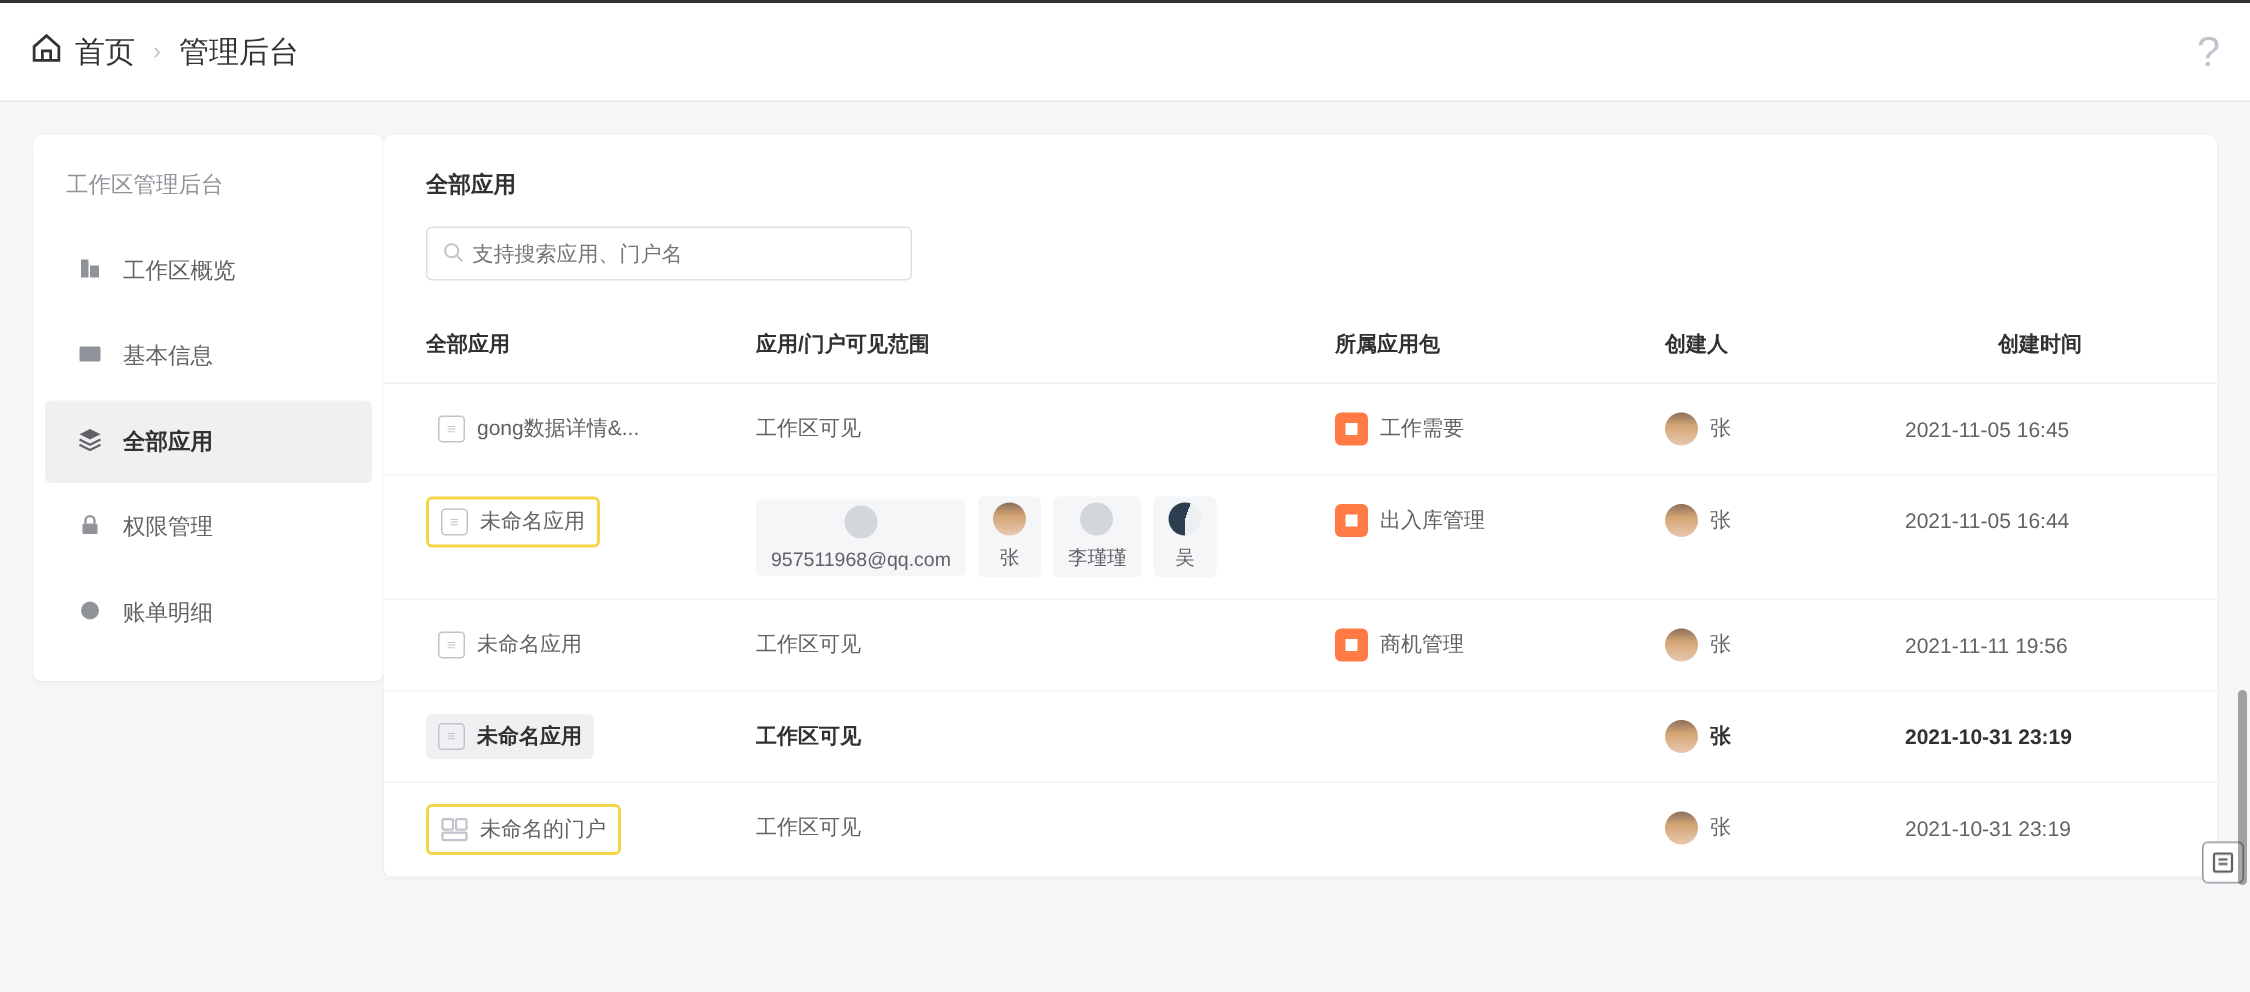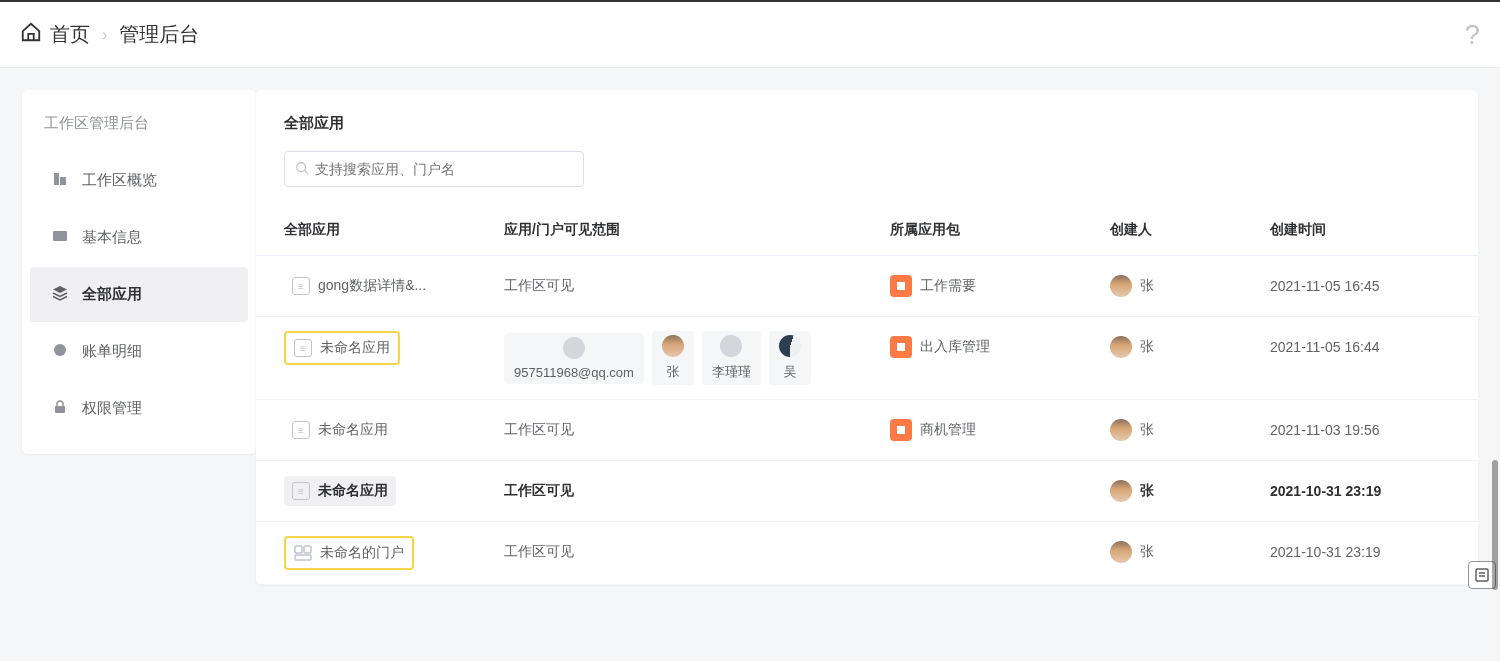--- a/index.html
+++ b/index.html
@@ -17,29 +17,29 @@
     .sidebar { width: 234px; background: #fff; border-radius: 6px; padding: 16px 0; box-shadow: 0 1px 3px rgba(0,0,0,0.05); }
     .sidebar-title { padding: 8px 22px 18px; color: #909399; font-size: 15px; }
     .sidebar-item { display: flex; align-items: flex-start; gap: 14px; padding: 18px 22px; color: #606266; font-size: 15px; cursor: pointer; margin: 2px 8px; border-radius: 4px; }
     .sidebar-item.active { background: #f0f0f2; color: #303133; font-weight: 600; }
     .sidebar-icon { width: 16px; height: 16px; display: inline-flex; align-items: center; justify-content: center; color: #909399; }
     .sidebar-item.active .sidebar-icon { color: #606266; }
     
     .main { flex: 1; background: #fff; border-radius: 6px; box-shadow: 0 1px 3px rgba(0,0,0,0.05); padding: 0; min-width: 0; }
     .main-title { padding: 24px 28px 18px; font-size: 15px; font-weight: 600; color: #303133; }
     .search-wrap { padding: 0 28px 18px; }
-    .search-box { width: 300px; border: 1px solid #dcdfe6; border-radius: 4px; height: 36px; display: flex; align-items: center; padding: 0 10px; gap: 6px; color: #c0c4cc; }
+    .search-box { width: 324px; border: 1px solid #dcdfe6; border-radius: 4px; height: 36px; display: flex; align-items: center; padding: 0 10px; gap: 6px; color: #c0c4cc; }
     .search-input { border: none; outline: none; flex: 1; font-size: 14px; }
     
     .table-header { display: flex; padding: 16px 28px; font-weight: 600; color: #303133; font-size: 14px; border-bottom: 1px solid #ebeef5; }
     .col-name { width: 220px; flex-shrink: 0; }
     .col-visibility { flex: 1; min-width: 380px; }
     .col-package { width: 220px; flex-shrink: 0; }
     .col-creator { width: 160px; flex-shrink: 0; }
-    .col-time { width: 180px; flex-shrink: 0; }
+    .col-time { width: 180px; flex-shrink: 0; text-align: center; }
     
     .table-row { display: flex; padding: 14px 28px; align-items: flex-start; border-bottom: 1px solid #f2f3f5; font-size: 14px; color: #606266; }
     .table-row .col-name, .table-row .col-package, .table-row .col-creator, .table-row .col-time { display: flex; align-items: center; min-height: 32px; }
     .table-row .col-visibility { display: flex; align-items: center; min-height: 32px; }
     
     .app-name-box { display: inline-flex; align-items: center; gap: 8px; padding: 6px 8px; border-radius: 4px; }
     .app-name-box.highlighted { border: 2px solid #f5d547; }
     .app-name-box.selected { background: #f0f0f2; font-weight: 600; color: #303133; }
     .app-icon { width: 18px; height: 18px; border: 1.5px solid #c0c4cc; border-radius: 3px; display: inline-flex; align-items: center; justify-content: center; font-size: 10px; color: #c0c4cc; flex-shrink: 0; }
     .portal-icon { width: 18px; height: 18px; display: inline-flex; align-items: center; justify-content: center; color: #c0c4cc; flex-shrink: 0; }
@@ -111,34 +111,34 @@
             <path d="M1 8 L8 11.5 L15 8" fill="none" stroke="currentColor" stroke-width="1.5"></path>
             <path d="M1 11.5 L8 15 L15 11.5" fill="none" stroke="currentColor" stroke-width="1.5"></path>
           </svg>
       </span>
       <span>全部应用</span>
     </div>
 
     <div class="sidebar-item">
       <span class="sidebar-icon">
         <svg width="16" height="16" viewBox="0 0 16 16" fill="currentColor">
-            <circle cx="8" cy="8" r="6"></circle>
-          </svg>
-      </span>
-      <span>账单明细</span>
-    </div>
-
-    <div class="sidebar-item">
-      <span class="sidebar-icon">
-        <svg width="16" height="16" viewBox="0 0 16 16" fill="currentColor">
             <rect x="3" y="7" width="10" height="7" rx="1"></rect>
             <path d="M5 7 V5 a3 3 0 0 1 6 0 V7" fill="none" stroke="currentColor" stroke-width="1.5"></path>
           </svg>
       </span>
       <span>权限管理</span>
+    </div>
+
+    <div class="sidebar-item">
+      <span class="sidebar-icon">
+        <svg width="16" height="16" viewBox="0 0 16 16" fill="currentColor">
+            <circle cx="8" cy="8" r="6"></circle>
+          </svg>
+      </span>
+      <span>账单明细</span>
     </div>
   </aside>
 
   <main class="main">
     <div class="main-title">全部应用</div>
     <div class="search-wrap">
       <div class="search-box">
         <span>
           <svg width="14" height="14" viewBox="0 0 16 16" fill="none" stroke="currentColor" stroke-width="1.5">
               <circle cx="7" cy="7" r="5"></circle>
@@ -241,21 +241,21 @@
             </svg>
         </span>
         <span>商机管理</span>
       </div>
       <div class="col-creator">
         <div class="creator-cell">
           <span class="avatar photo"></span>
           <span>张</span>
         </div>
       </div>
-      <div class="col-time">2021-11-03 19:56</div>
+      <div class="col-time">2021-11-11 19:56</div>
     </div>
 
     <div class="table-row row4">
       <div class="col-name">
         <span class="app-name-box selected">
           <span class="app-icon">≡</span>
           <span>未命名应用</span>
         </span>
       </div>
       <div class="col-visibility">工作区可见</div>

